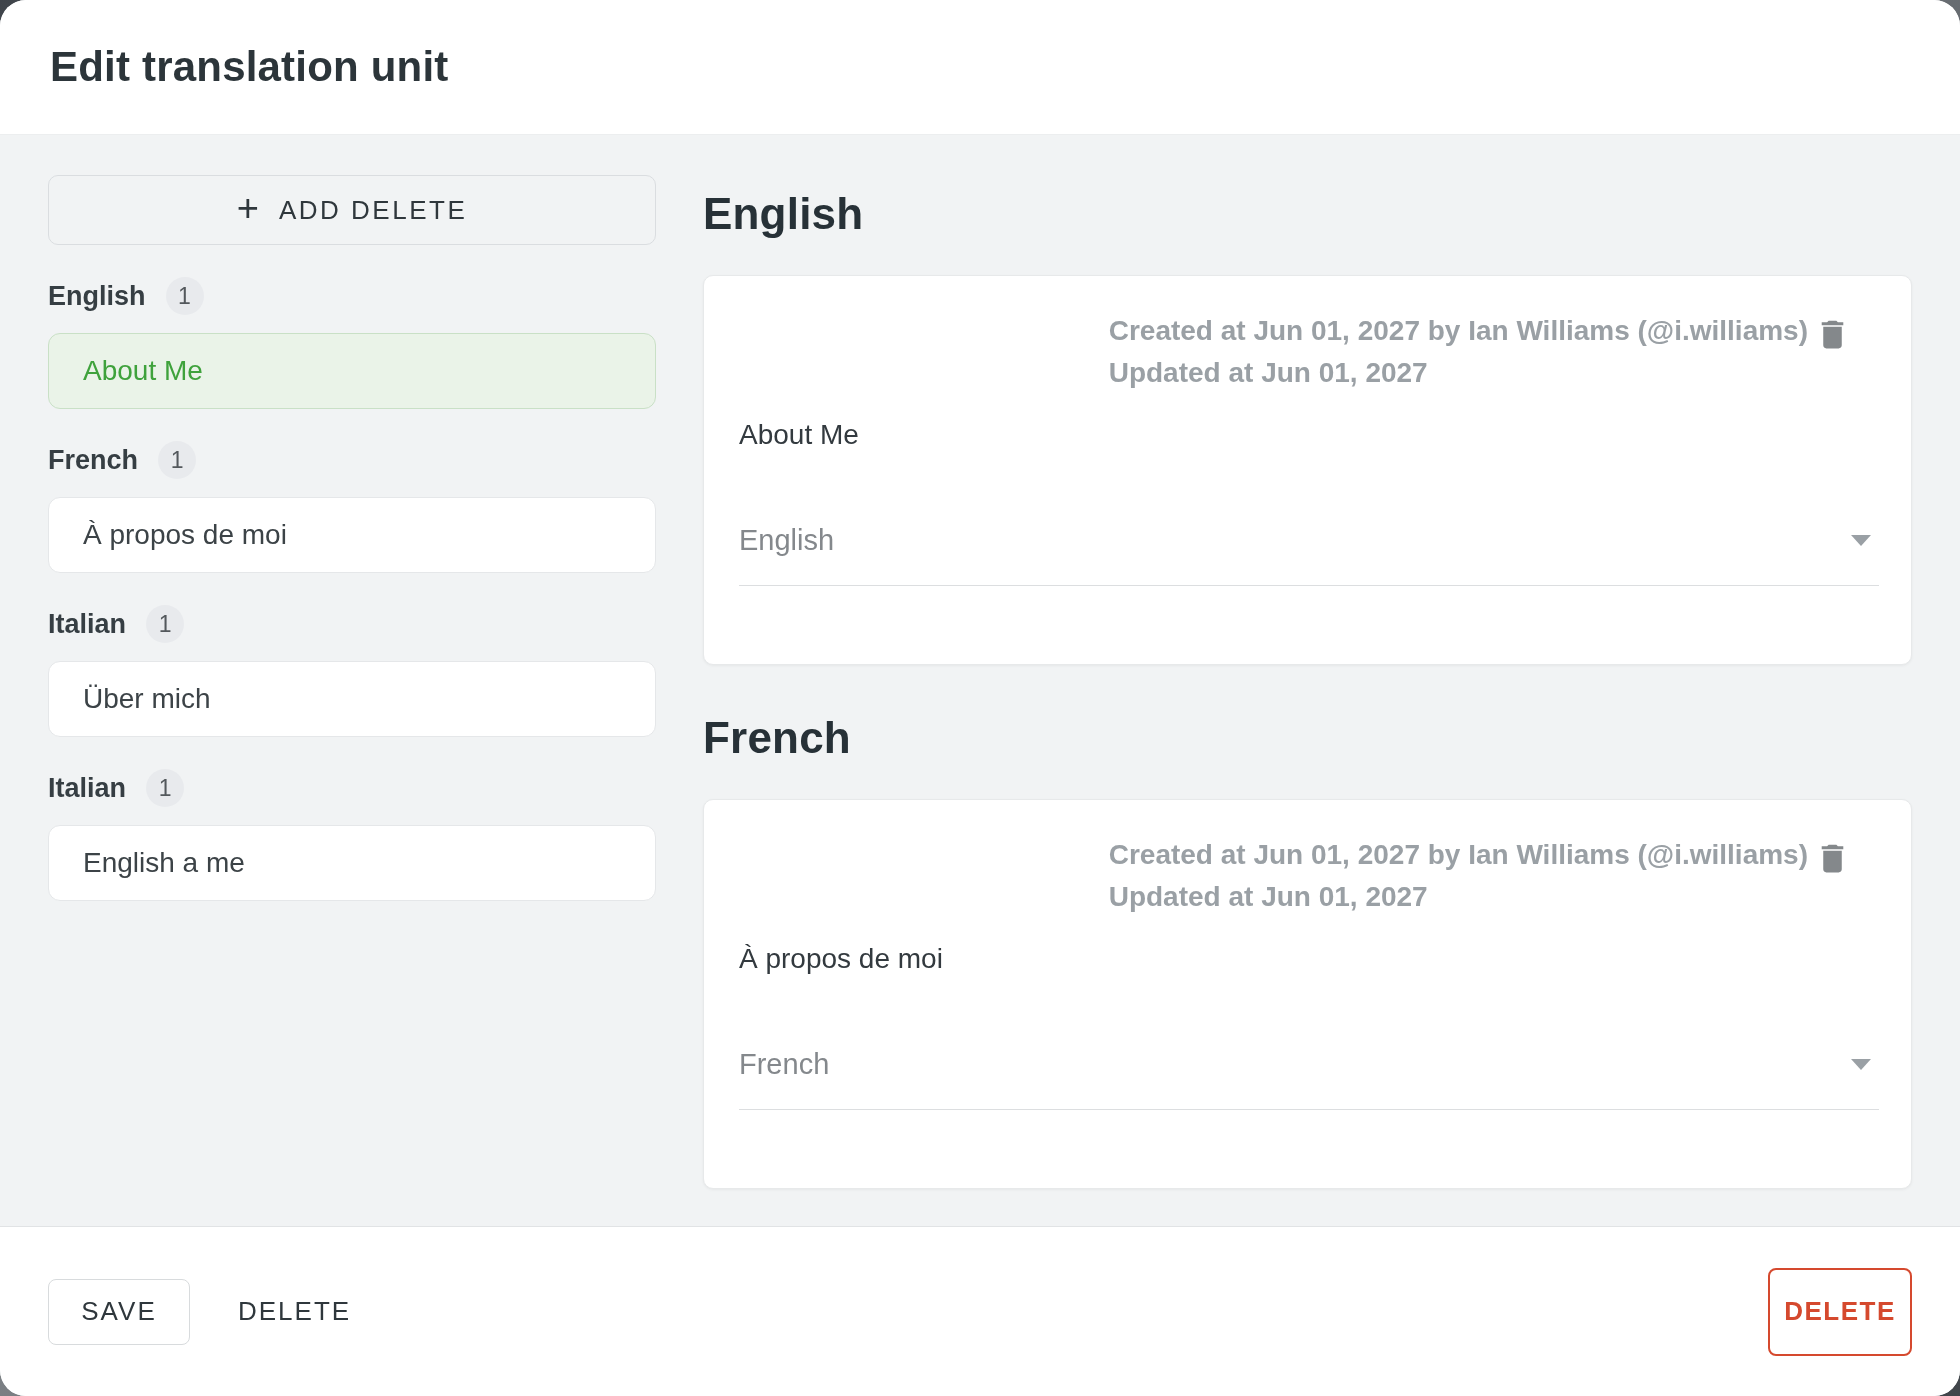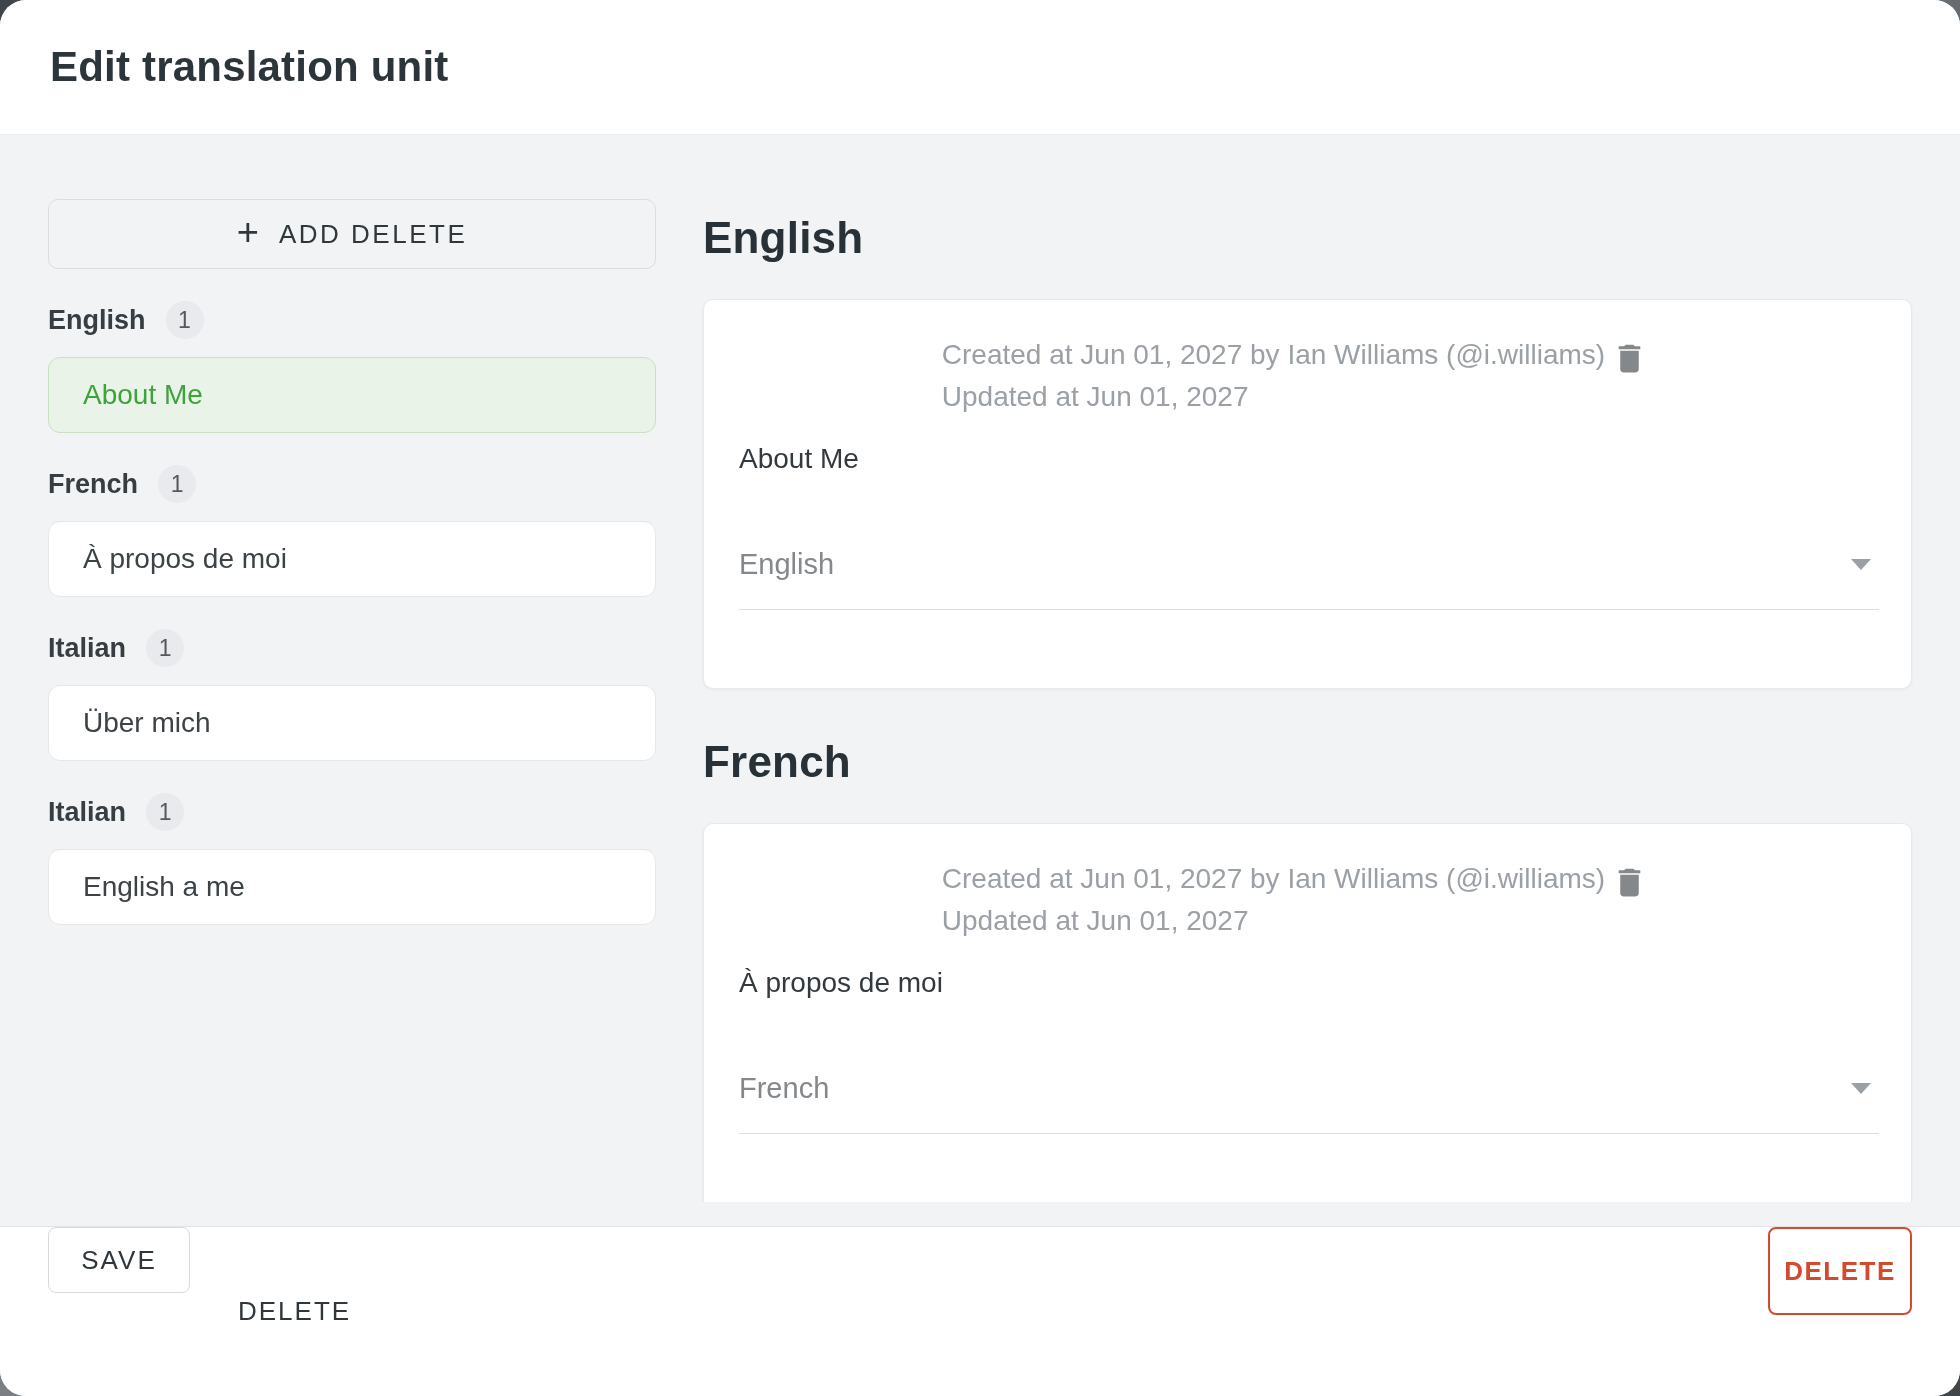--- a/index.html
+++ b/index.html
@@ -8,21 +8,21 @@
     width: 1960px; height: 1396px;
     background: linear-gradient(135deg, #3f444a 0%, #888c90 30%, #5a5f64 70%, #41464b 100%);
     font-family: "Liberation Sans", "DejaVu Sans", sans-serif;
     overflow: hidden;
   }
   .dialog {
     position: absolute; inset: 0;
     border-radius: 26px;
     overflow: hidden;
     background: #f1f3f4;
-    display: flex; flex-direction: column; gap: 24px;
+    display: flex; flex-direction: column;
   }
   
   .dlg-header {
     flex: none; height: 135px;
     background: #ffffff;
     border-bottom: 1px solid #eceeef;
     display: flex; align-items: center;
     padding: 0 50px;
   }
   .dlg-title {
@@ -93,21 +93,21 @@
   }
   .seg-card {
     height: 390px;
     background: #ffffff;
     border: 1px solid #e7e9ea;
     border-radius: 10px;
     box-shadow: 0 1px 3px rgba(0,0,0,0.05);
     padding: 34px 32px 0 35px;
     display: flex; flex-direction: column;
   }
-  .card-top { display: flex; justify-content: center; align-items: flex-start; }
+  .card-top { display: flex; justify-content: flex-end; align-items: flex-start; font-weight: bold; }
   .meta-line { font-size: 28px; color: #9aa0a5; line-height: 42px; }
   .trash-btn {
     background: none; border: none; padding: 6px;
     margin: 0 22px 0 0;
     cursor: pointer; line-height: 0;
   }
   .trash-btn svg { width: 37px; height: 37px; fill: #84888b; }
   .seg-text { font-size: 28px; color: #333a3f; margin-top: 24px; line-height: 34px; }
   .lang-select {
     margin-top: 72px;
@@ -123,21 +123,21 @@
     border-right: 10px solid transparent;
     border-top: 11px solid #9aa0a5;
     margin-right: 8px;
   }
   .section-gap { margin-top: 48px; }
   
   .dlg-footer {
     flex: none; height: 170px;
     background: #ffffff;
     border-top: 1px solid #e1e3e5;
-    display: flex; 
+    display: flex; align-items: center;
     padding: 0 48px;
   }
   .btn {
     font-family: inherit;
     font-size: 26px; font-weight: 500; letter-spacing: 2px;
     background: #ffffff; color: #2f373c;
     cursor: pointer;
   }
   .btn-save {
     width: 142px; height: 66px;

